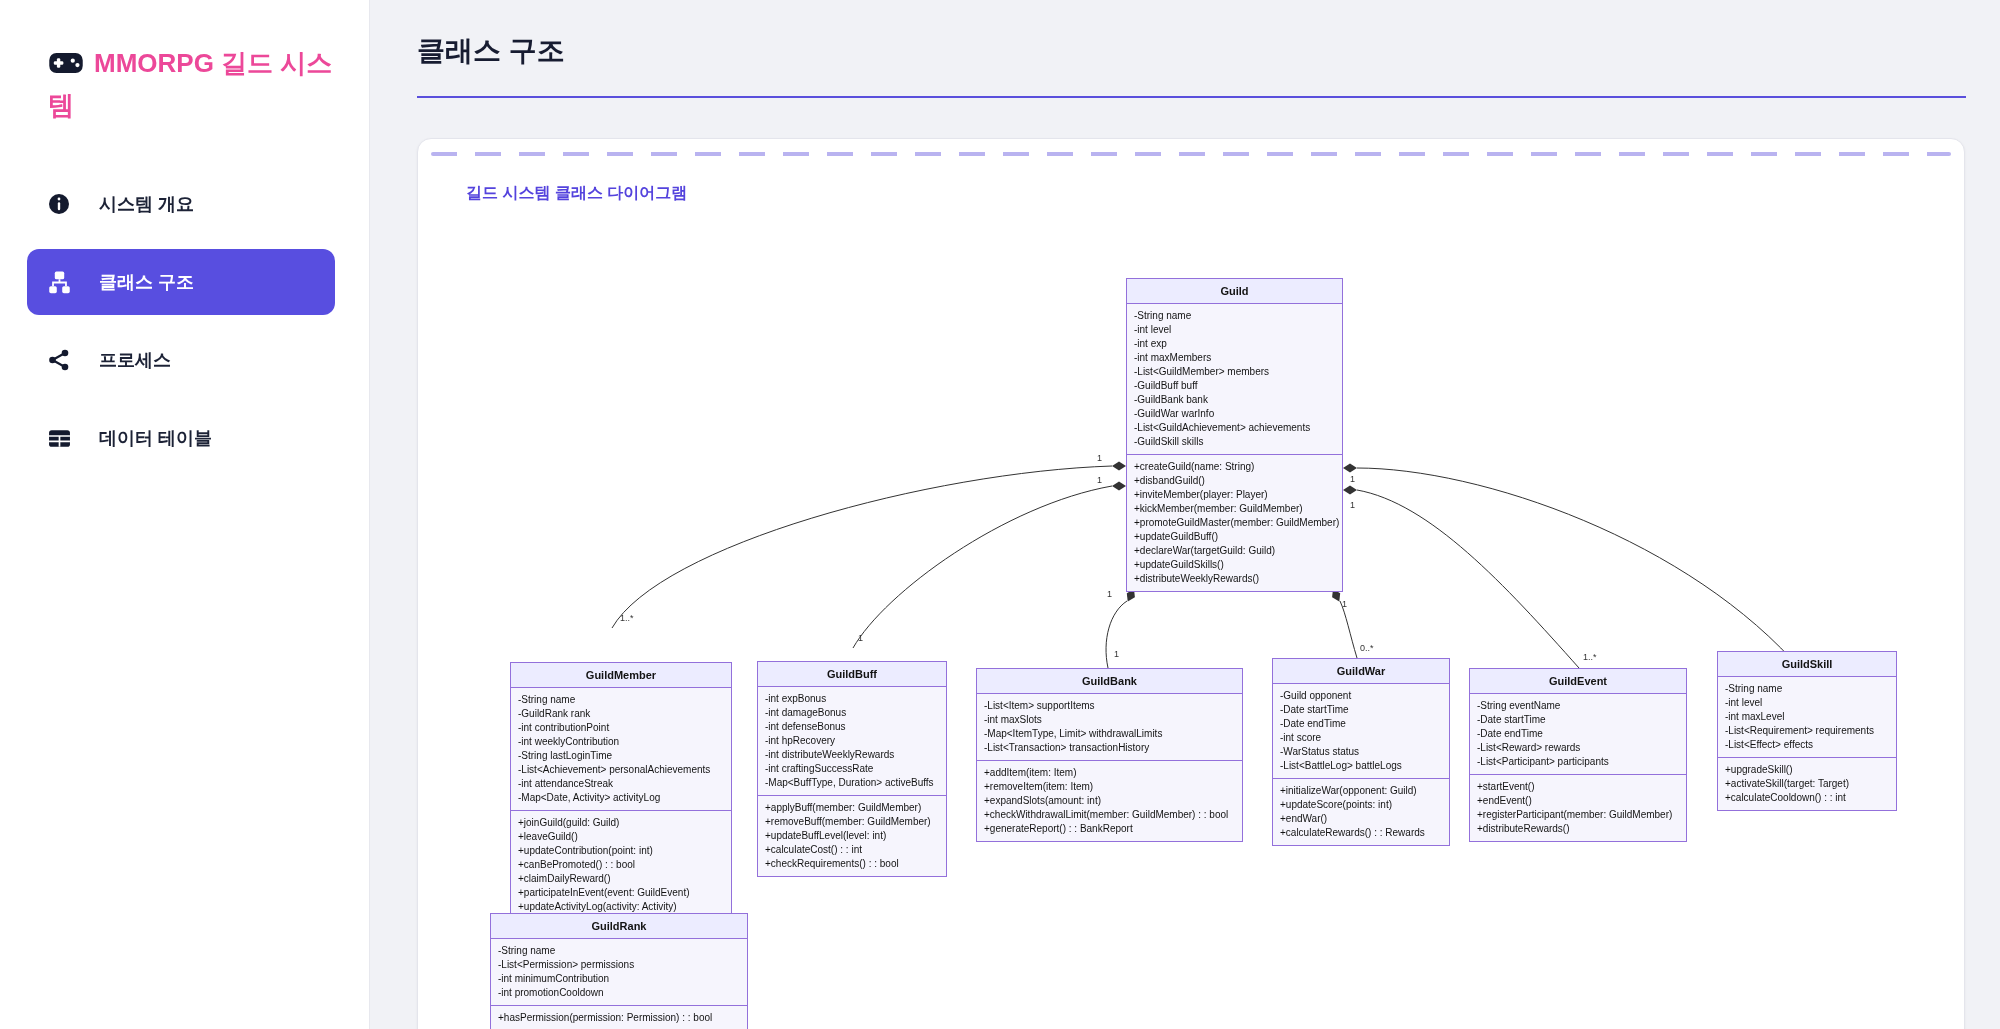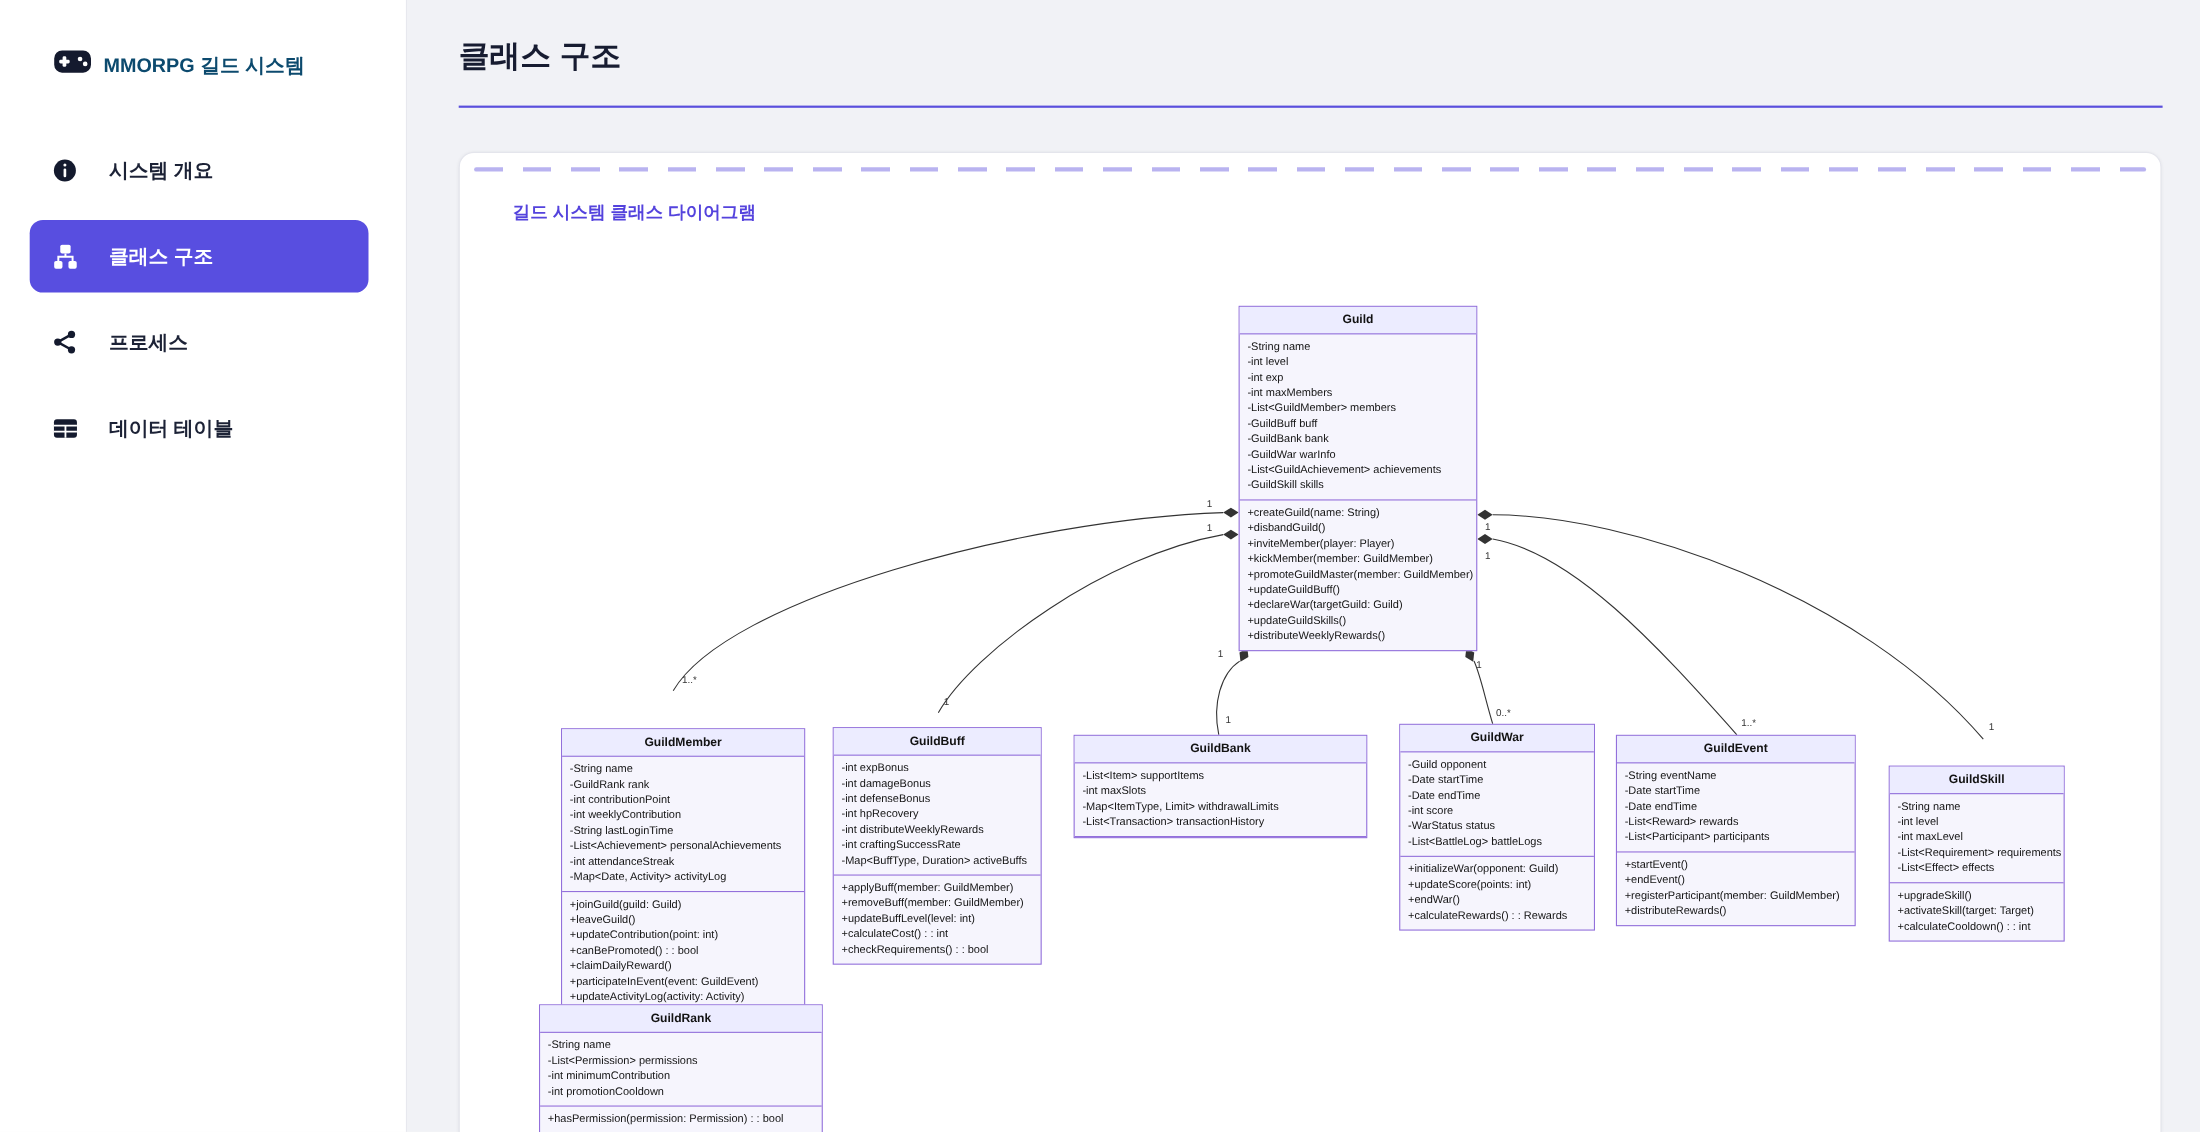--- a/index.html
+++ b/index.html
@@ -7,21 +7,21 @@
     width:2000px;height:1029px;position:relative;
     font-family:"Liberation Sans","DejaVu Sans",sans-serif;
     background:#f1f2f6;color:#1c2236;
   }
   
   .sidebar{
     position:absolute;left:0;top:0;width:370px;height:1029px;
     background:#ffffff;border-right:1px solid #e7e8ee;box-sizing:border-box;
     padding:44px 20px 0 48px;z-index:10;
   }
-  .app-title{width:285px;font-size:18px;font-weight:800;line-height:1.5;color:#0c4a6e;}
+  .app-title{width:285px;font-size:26px;font-weight:800;line-height:1.5;color:#ec4899;}
   .gp{display:inline-block;vertical-align:-3px;margin-right:10px;}
   .nav{margin-top:46px;margin-left:-21px;width:308px;display:flex;flex-direction:column;gap:12px;}
   .nav-item{
     display:flex;align-items:center;gap:28px;box-sizing:border-box;
     padding:21px 20px;border-radius:12px;font-size:18px;font-weight:600;
     color:#1c2236;cursor:pointer;
   }
   .nav-item.active{background:var(--accent,#584ee0);color:#ffffff;}
   .nav-icon{display:inline-flex;width:24px;justify-content:center;}
   
@@ -232,20 +232,27 @@
       </div>
     </div>
     <div class="cls" style="left: 976px; top: 668px; width: 267px;">
       <div class="cls-title">GuildBank</div>
       <div class="cls-sec">
         <div class="cls-row">-List&lt;Item&gt; supportItems</div>
         <div class="cls-row">-int maxSlots</div>
         <div class="cls-row">-Map&lt;ItemType, Limit&gt; withdrawalLimits</div>
         <div class="cls-row">-List&lt;Transaction&gt; transactionHistory</div>
       </div>
+      <div class="cls-sec last">
+        <div class="cls-row">+addItem(item: Item)</div>
+        <div class="cls-row">+removeItem(item: Item)</div>
+        <div class="cls-row">+expandSlots(amount: int)</div>
+        <div class="cls-row">+checkWithdrawalLimit(member: GuildMember) : : bool</div>
+        <div class="cls-row">+generateReport() : : BankReport</div>
+      </div>
     </div>
     <div class="cls" style="left: 1272px; top: 658px; width: 178px;">
       <div class="cls-title">GuildWar</div>
       <div class="cls-sec">
         <div class="cls-row">-Guild opponent</div>
         <div class="cls-row">-Date startTime</div>
         <div class="cls-row">-Date endTime</div>
         <div class="cls-row">-int score</div>
         <div class="cls-row">-WarStatus status</div>
         <div class="cls-row">-List&lt;BattleLog&gt; battleLogs</div>
@@ -266,21 +273,21 @@
         <div class="cls-row">-List&lt;Reward&gt; rewards</div>
         <div class="cls-row">-List&lt;Participant&gt; participants</div>
       </div>
       <div class="cls-sec last">
         <div class="cls-row">+startEvent()</div>
         <div class="cls-row">+endEvent()</div>
         <div class="cls-row">+registerParticipant(member: GuildMember)</div>
         <div class="cls-row">+distributeRewards()</div>
       </div>
     </div>
-    <div class="cls" style="left: 1717px; top: 696px; width: 160px;">
+    <div class="cls" style="left: 1717px; top: 651px; width: 180px;">
       <div class="cls-title">GuildSkill</div>
       <div class="cls-sec">
         <div class="cls-row">-String name</div>
         <div class="cls-row">-int level</div>
         <div class="cls-row">-int maxLevel</div>
         <div class="cls-row">-List&lt;Requirement&gt; requirements</div>
         <div class="cls-row">-List&lt;Effect&gt; effects</div>
       </div>
       <div class="cls-sec last">
         <div class="cls-row">+upgradeSkill()</div>

